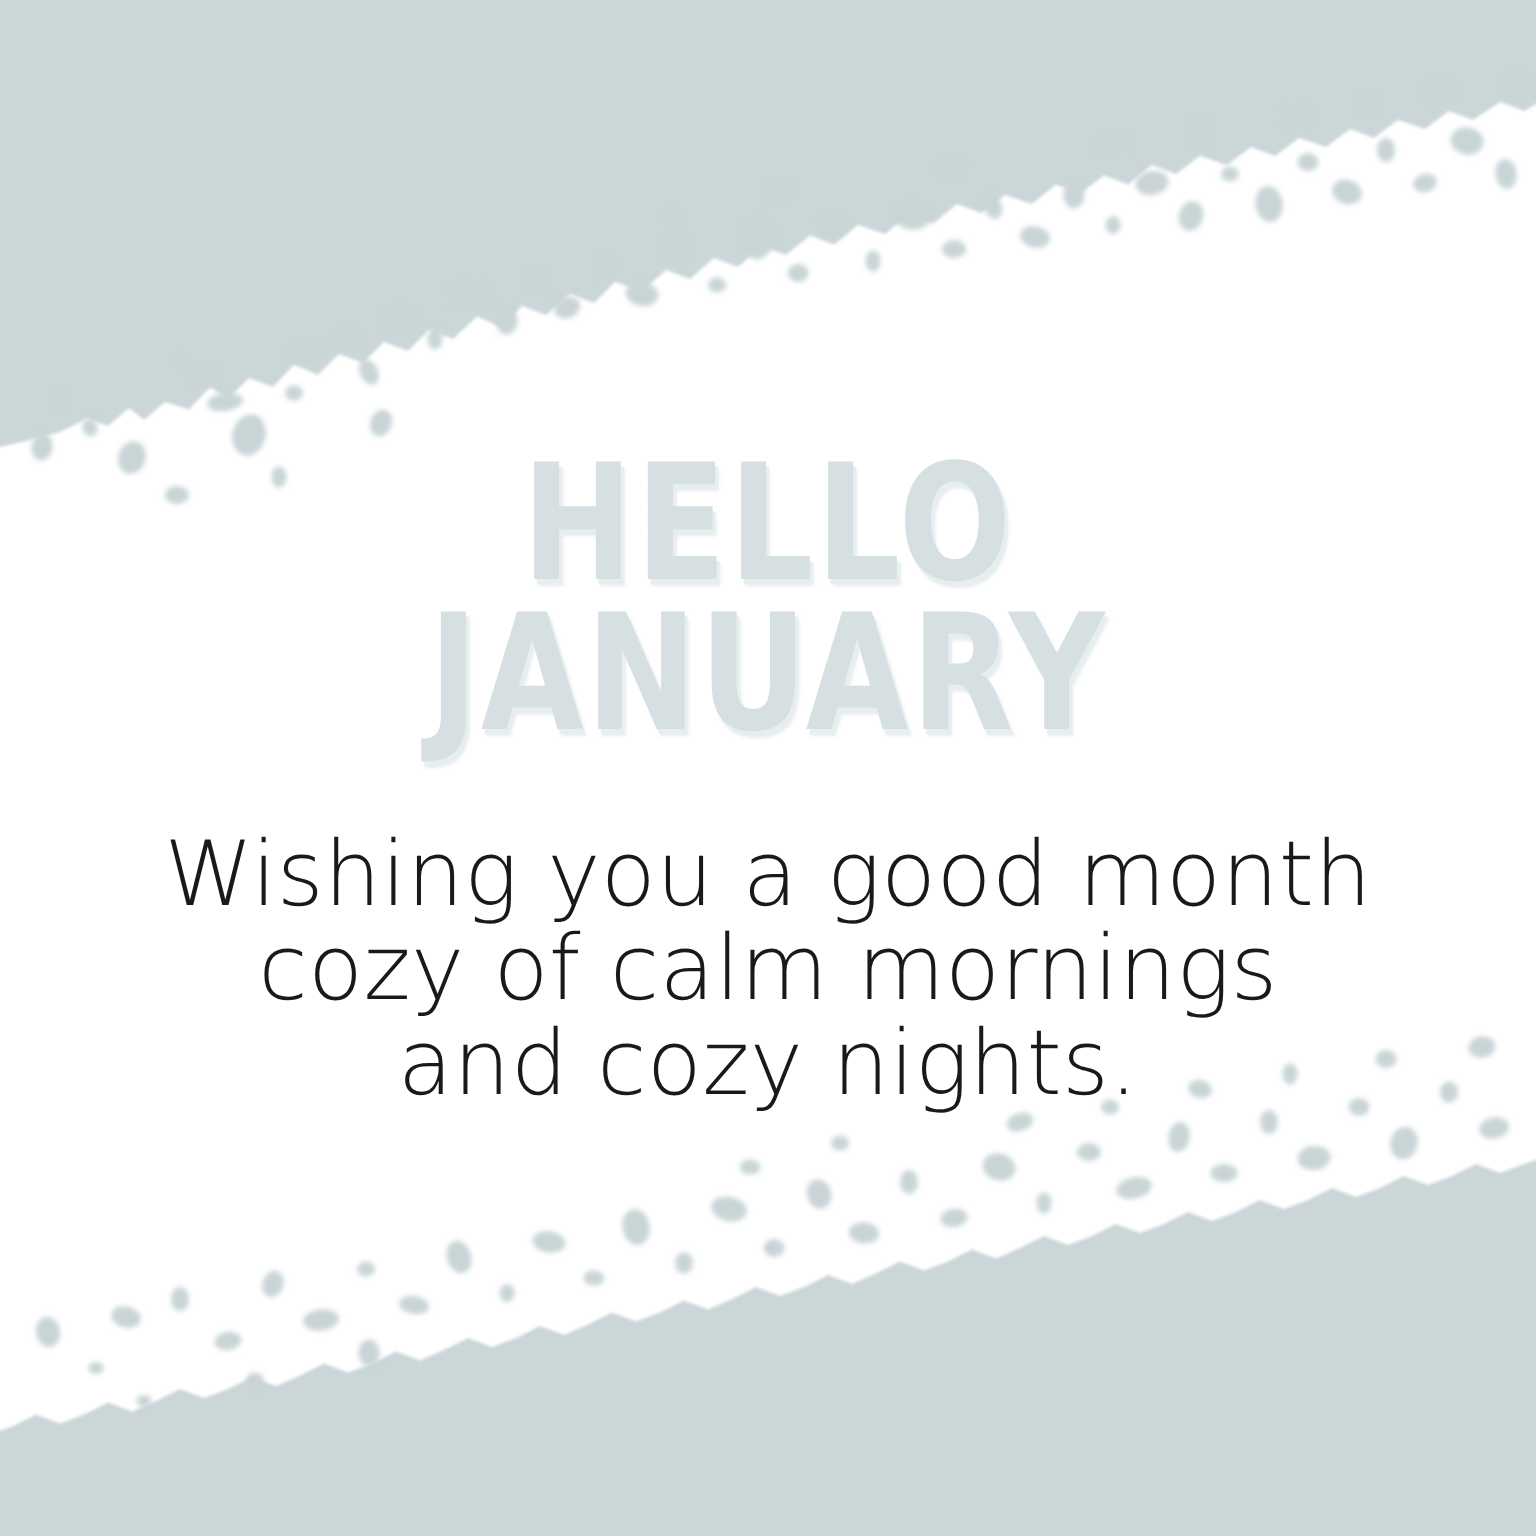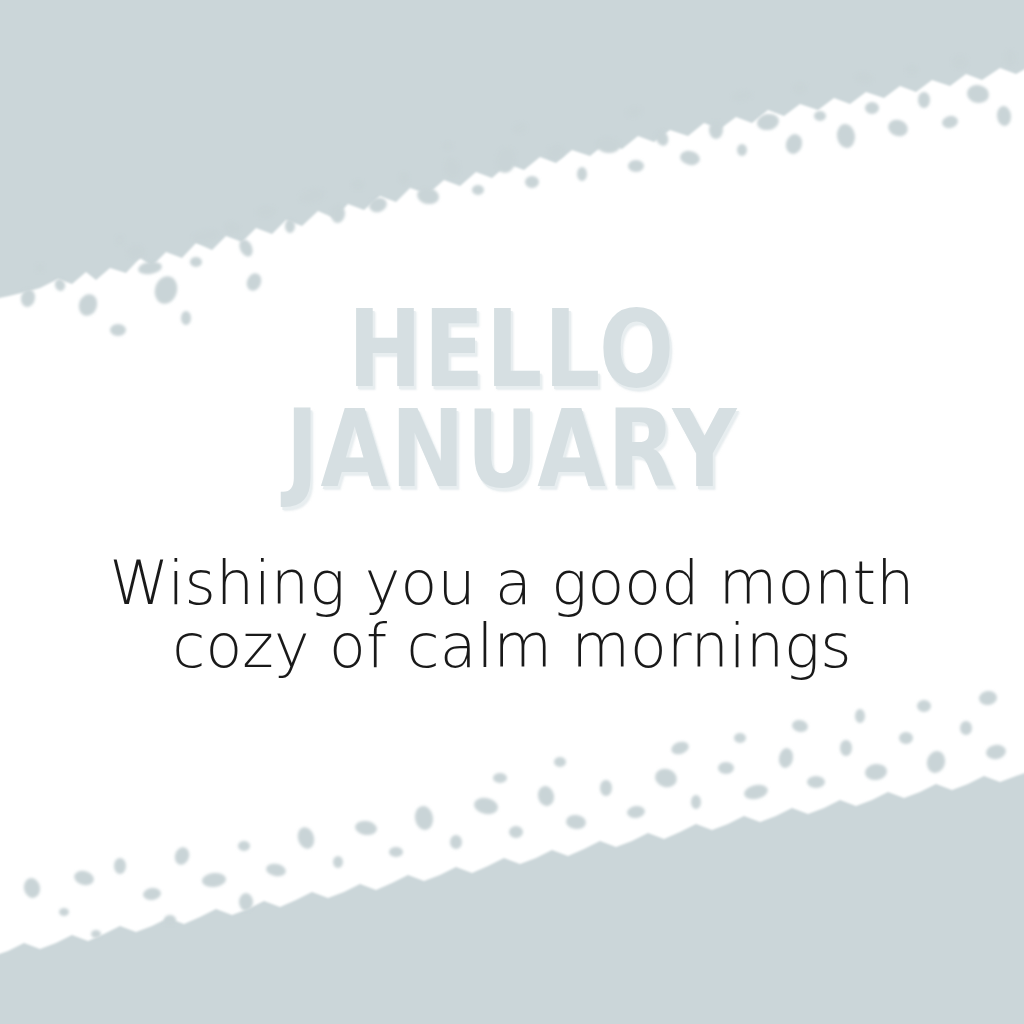--- a/index.html
+++ b/index.html
@@ -253,16 +253,17 @@
   <div class="content">
 
     <div class="title-block">
       <span class="title-line l1">HELLO</span>
       <span class="title-line l2">JANUARY</span>
     </div>
 
     <div class="body-block">
       <span class="body-line">Wishing you a good month</span>
       <span class="body-line">cozy of calm mornings</span>
+      <span class="body-line">and cozy nights.</span>
     </div>
 
   </div>
 </div>
 
 </body></html>

